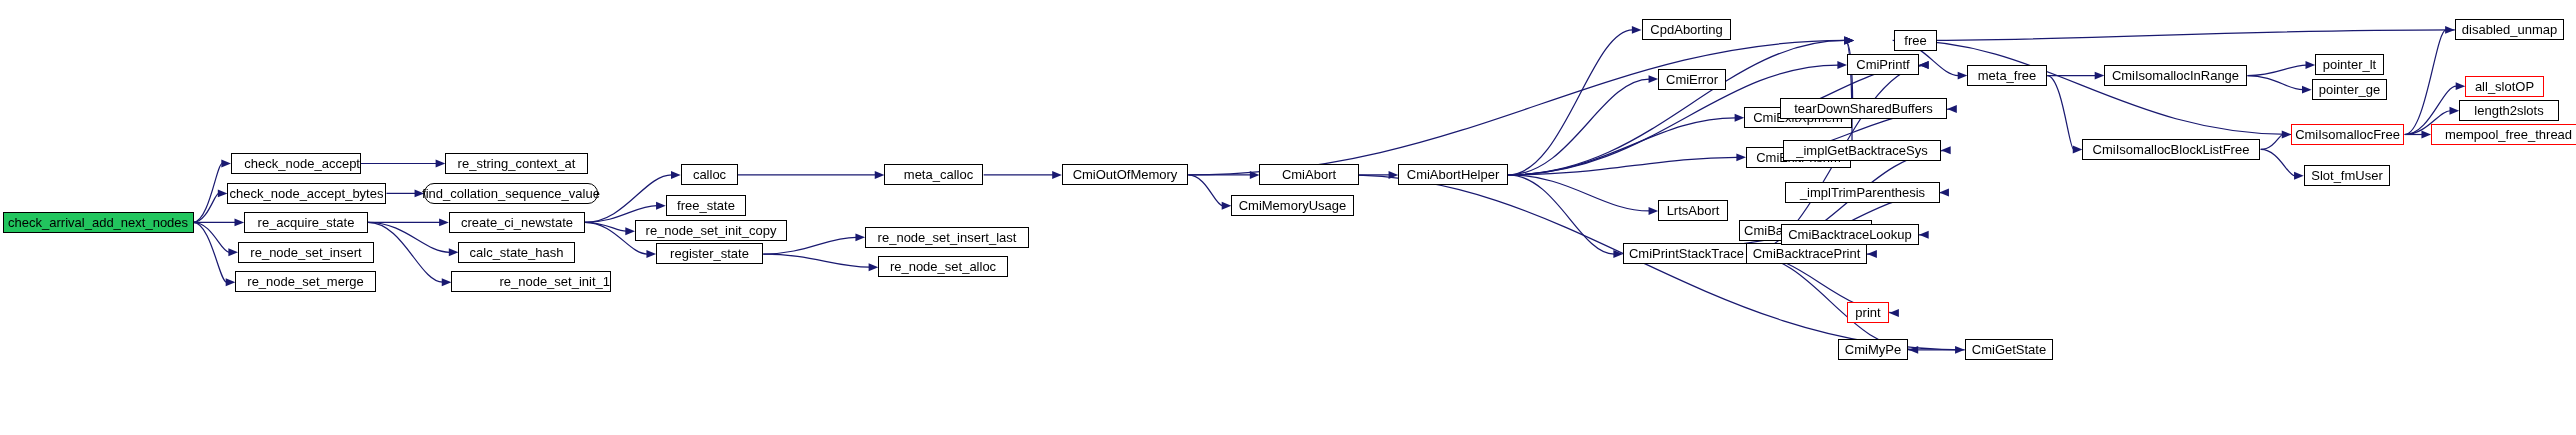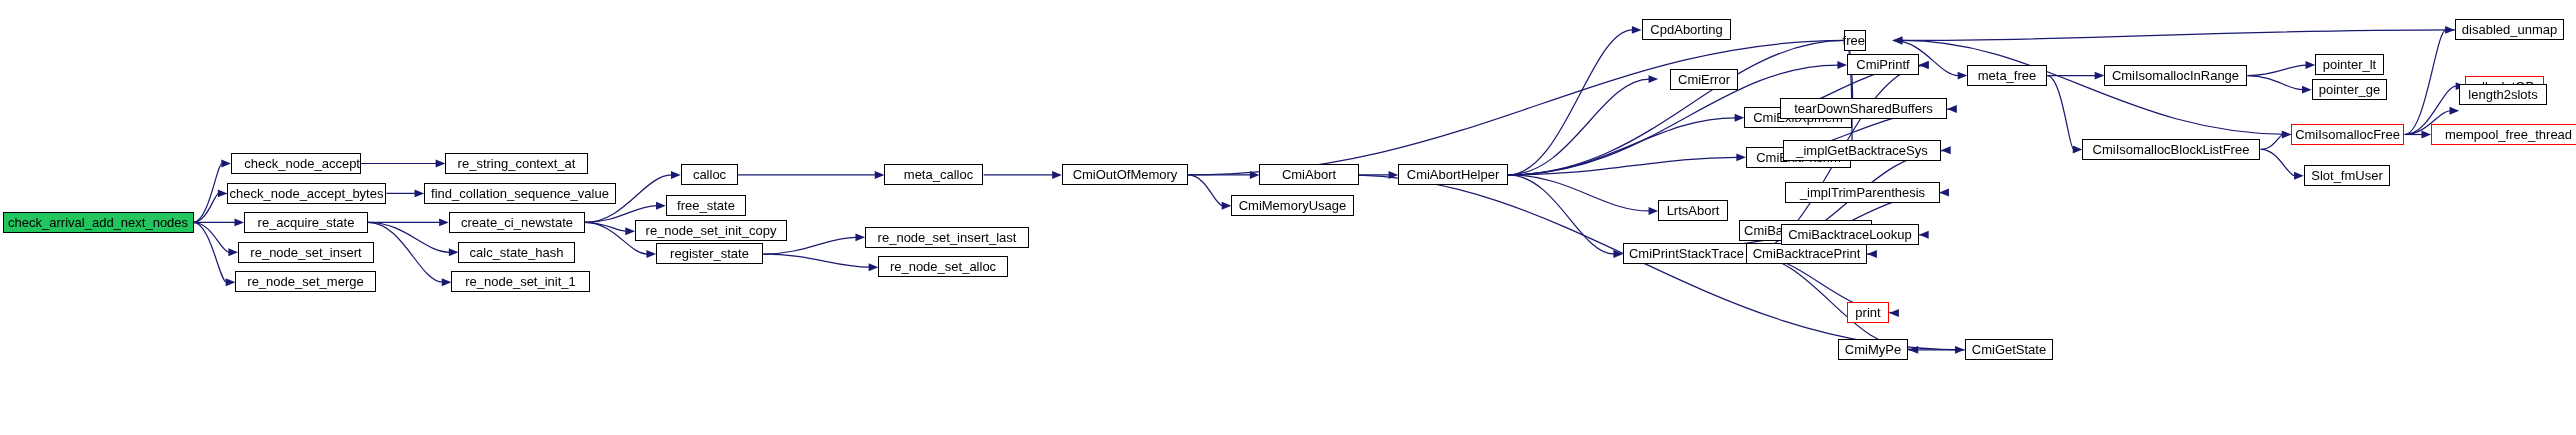--- a/index.html
+++ b/index.html
@@ -195,30 +195,30 @@
       </div>
       <div class="node" style="left: 238px; top: 242px; width: 136px;">
         <span>re_node_set_insert</span>
       </div>
       <div class="node" style="left: 235px; top: 271px; width: 141px;">
         <span>re_node_set_merge</span>
       </div>
       <div class="node" style="left: 445px; top: 153px; width: 143px;">
         <span>re_string_context_at</span>
       </div>
-      <div class="node" style="left: 424px; top: 183px; width: 192px;">
+      <div class="node" style="left: 424px; top: 183px; width: 174px; border-radius: 10px;">
         <span>find_collation_sequence_value</span>
       </div>
       <div class="node" style="left: 449px; top: 212px; width: 136px;">
         <span>create_ci_newstate</span>
       </div>
       <div class="node" style="left: 458px; top: 242px; width: 117px;">
         <span>calc_state_hash</span>
       </div>
-      <div class="node" style="left: 451px; top: 271px; width: 139px;">
+      <div class="node" style="left: 451px; top: 271px; width: 160px; justify-content: flex-end;">
         <span>re_node_set_init_1</span>
       </div>
       <div class="node" style="left: 681px; top: 164px; width: 57px;">
         <span>calloc</span>
       </div>
       <div class="node" style="left: 666px; top: 195px; width: 80px;">
         <span>free_state</span>
       </div>
       <div class="node" style="left: 635px; top: 220px; width: 152px;">
         <span>re_node_set_init_copy</span>
@@ -243,42 +243,42 @@
       </div>
       <div class="node" style="left: 1231px; top: 195px; width: 123px;">
         <span>CmiMemoryUsage</span>
       </div>
       <div class="node" style="left: 1398px; top: 164px; width: 110px;">
         <span>CmiAbortHelper</span>
       </div>
       <div class="node" style="left: 1642px; top: 19.3px; width: 89px;">
         <span>CpdAborting</span>
       </div>
-      <div class="node" style="left: 1658px; top: 69px; width: 68px; margin-left: 12px;">
+      <div class="node" style="left: 1658px; top: 69px; width: 68px;">
         <span>CmiError</span>
       </div>
       <div class="node" style="left: 1744px; top: 107px; width: 108px;">
         <span>CmiExitXpmem</span>
       </div>
       <div class="node" style="left: 1746px; top: 147px; width: 105px;">
         <span>CmiExitPxshm</span>
       </div>
       <div class="node" style="left: 1658px; top: 200px; width: 70px;">
         <span>LrtsAbort</span>
       </div>
       <div class="node" style="left: 1623px; top: 243px; width: 127px;">
         <span>CmiPrintStackTrace</span>
       </div>
       <div class="node" style="left: 1739px; top: 220px; width: 133px;">
         <span>CmiBacktraceRecord</span>
       </div>
       <div class="node" style="left: 1746px; top: 243px; width: 121px;">
         <span>CmiBacktracePrint</span>
       </div>
-      <div class="node" style="left: 1844px; top: 30px; width: 22px; justify-content: flex-end;">
+      <div class="node" style="left: 1894px; top: 30px; width: 43px;">
         <span>free</span>
       </div>
       <div class="node" style="left: 1847px; top: 54px; width: 72px;">
         <span>CmiPrintf</span>
       </div>
       <div class="node" style="left: 1780px; top: 98px; width: 167px;">
         <span>tearDownSharedBuffers</span>
       </div>
       <div class="node" style="left: 1783px; top: 140px; width: 158px;">
         <span>_implGetBacktraceSys</span>
@@ -318,21 +318,21 @@
       </div>
       <div class="node" style="left: 2304px; top: 165px; width: 86px;">
         <span>Slot_fmUser</span>
       </div>
       <div class="node" style="left: 2455px; top: 19.3px; width: 109px;">
         <span>disabled_unmap</span>
       </div>
       <div class="node redborder" style="left: 2465px; top: 76px; width: 79px;">
         <span>all_slotOP</span>
       </div>
-      <div class="node" style="left: 2459px; top: 84px; width: 88px;">
+      <div class="node" style="left: 2459px; top: 100px; width: 100px;">
         <span>length2slots</span>
       </div>
       <div class="node redborder" style="left: 2431px; top: 124px; width: 155px;">
         <span>mempool_free_thread</span>
       </div>
     </div>
 </div>
 
 
 </body></html>

